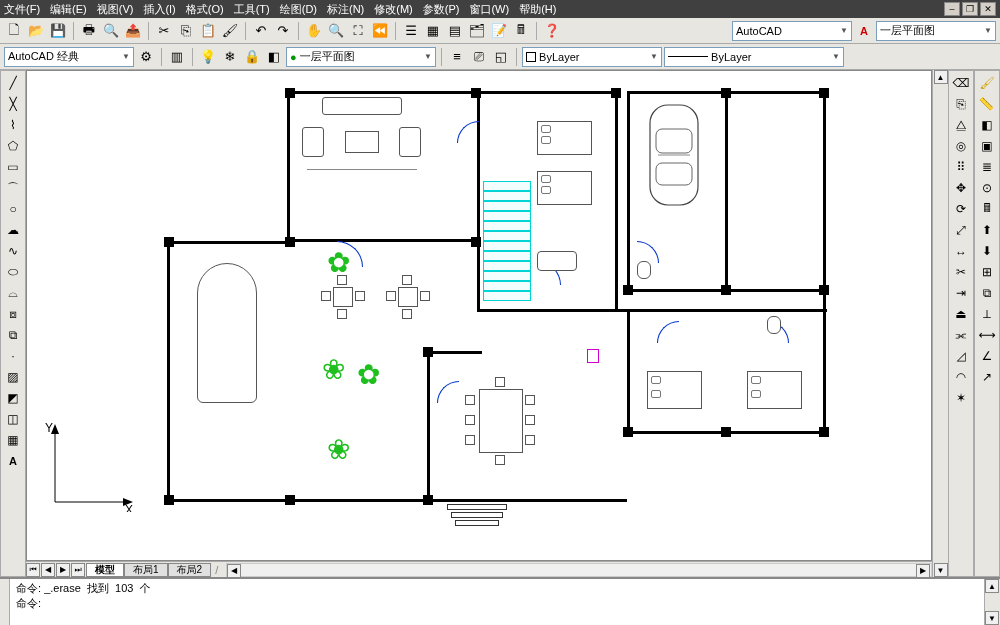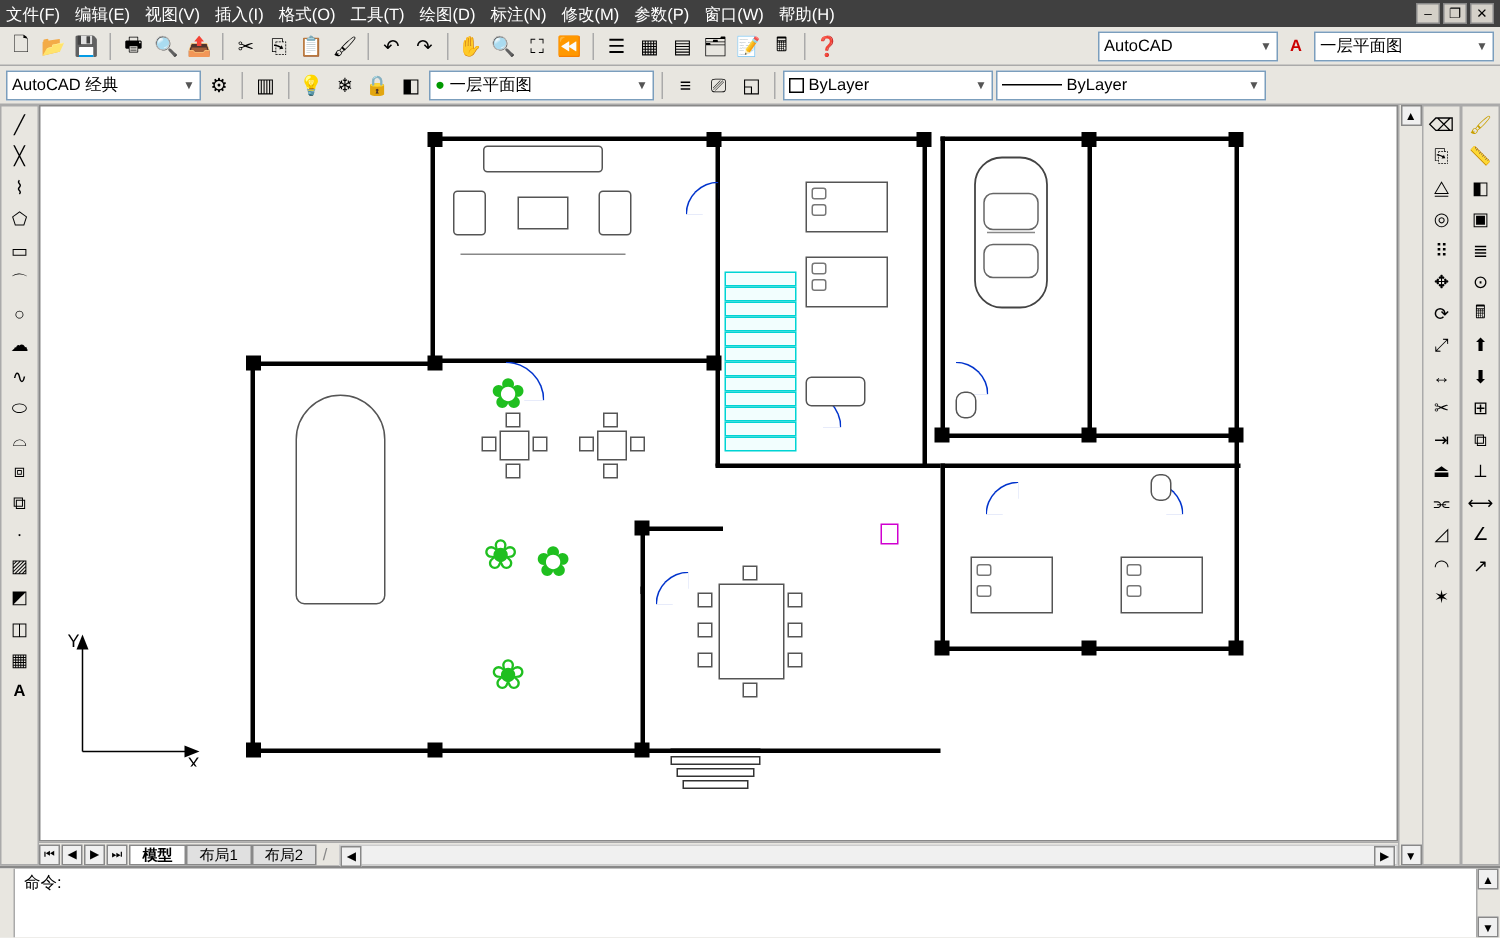--- a/index.html
+++ b/index.html
@@ -401,20 +401,27 @@
     <span class="tb-btn">∠</span>
     <span class="tb-btn">↗</span>
   </div>
 </div>
 
 <div class="command">
   <div class="grip"></div>
   <div class="text">
     <div class="line">
       <span>命令:</span>
+      <span style="color:#000">_.erase</span>
+      &nbsp;<span>找到</span>
+      &nbsp;<span>103</span>
+      &nbsp;<span>个</span>
+    </div>
+    <div class="line">
+      <span>命令:</span>
     </div>
   </div>
   <div class="vscroll" style="width:16px">
     <span class="nav-btn" style="width:14px;height:14px">▲</span>
     <div style="flex:1"></div>
     <span class="nav-btn" style="width:14px;height:14px">▼</span>
   </div>
 </div>
 
 </body></html>

